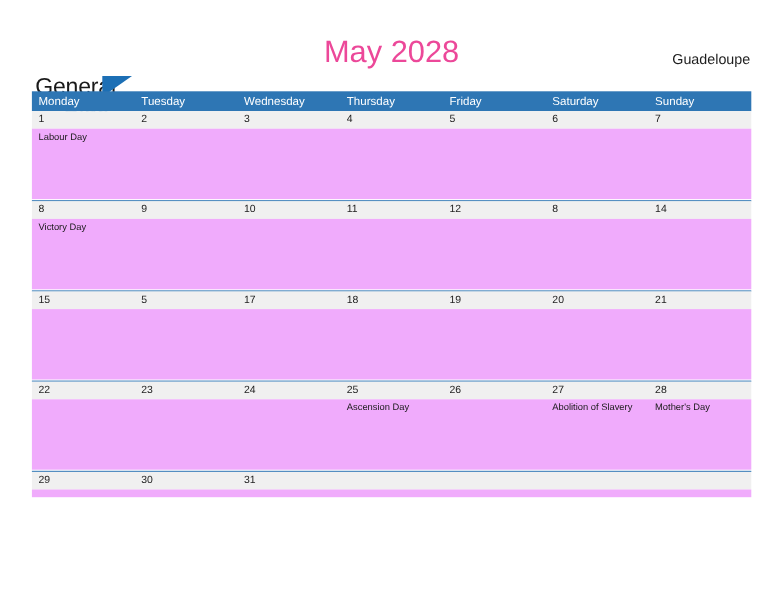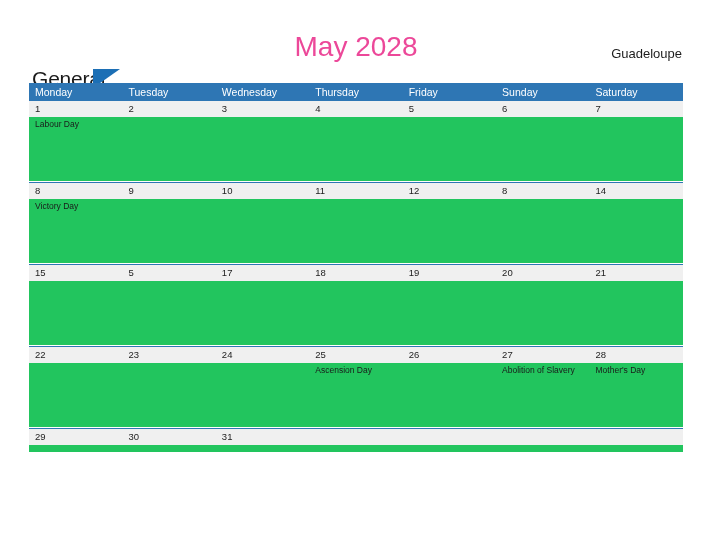--- a/index.html
+++ b/index.html
@@ -130,21 +130,21 @@
     line-height: 16px;
     color: #222222;
     padding-left: 6px;
     box-sizing: border-box;
     font-family: "Liberation Sans", sans-serif;
   }
 
   .event-band {
     display: flex;
     height: 64px;
-    background: #22c55e;
+    background: #f0abfc;
   }
   .week-row.last-row .event-band {
     height: 7px;
   }
   .event-cell {
     flex: 1 1 0;
     padding: 2px 2px 0 6px;
     box-sizing: border-box;
     font-size: 8.5px;
     line-height: 11px;
@@ -171,22 +171,22 @@
 </div>
 
 <div class="calendar">
 
   <div class="weekday-row">
     <div class="weekday-cell">Monday</div>
     <div class="weekday-cell">Tuesday</div>
     <div class="weekday-cell">Wednesday</div>
     <div class="weekday-cell">Thursday</div>
     <div class="weekday-cell">Friday</div>
+    <div class="weekday-cell">Saturday</div>
     <div class="weekday-cell">Sunday</div>
-    <div class="weekday-cell">Saturday</div>
   </div>
 
   <div class="week-row">
     <div class="date-band">
       <div class="date-cell">1</div>
       <div class="date-cell">2</div>
       <div class="date-cell">3</div>
       <div class="date-cell">4</div>
       <div class="date-cell">5</div>
       <div class="date-cell">6</div>

